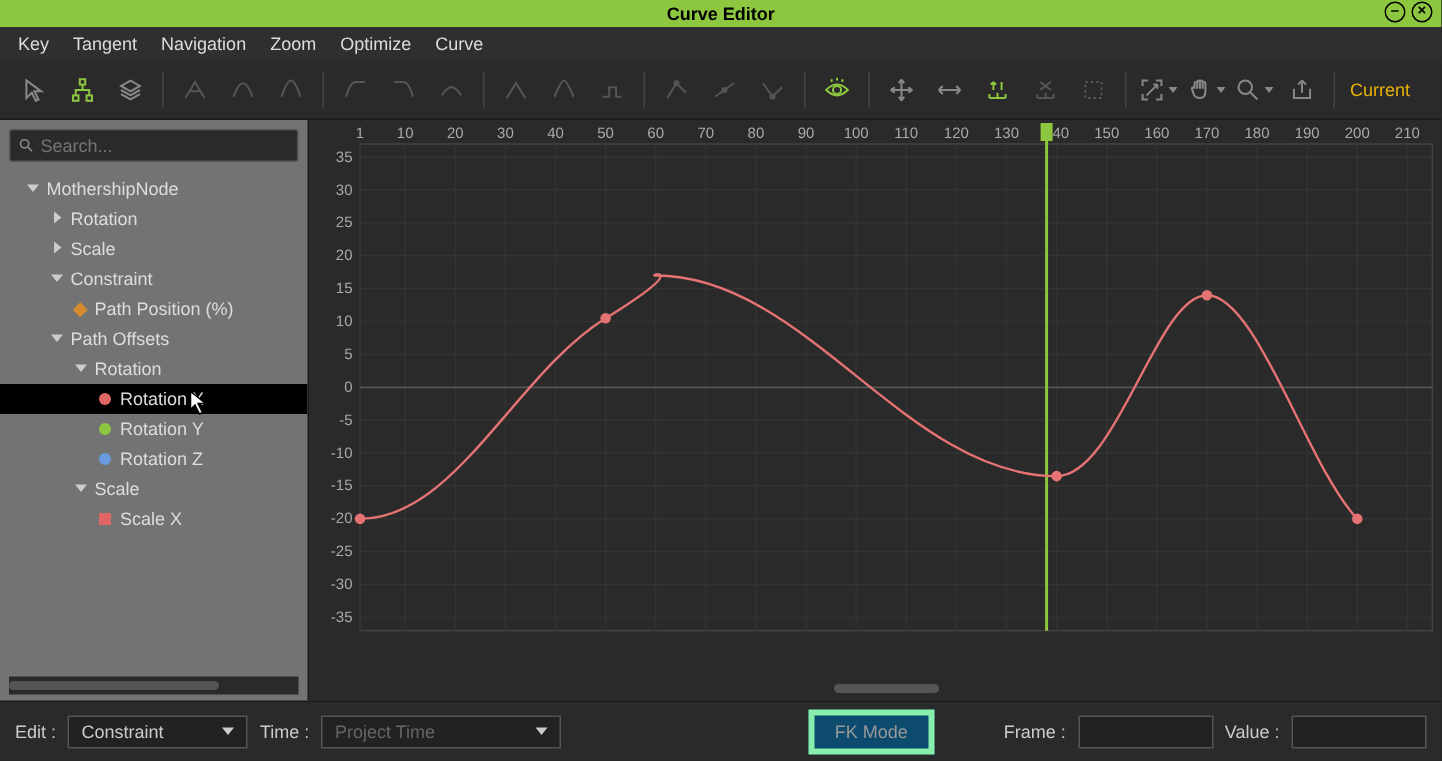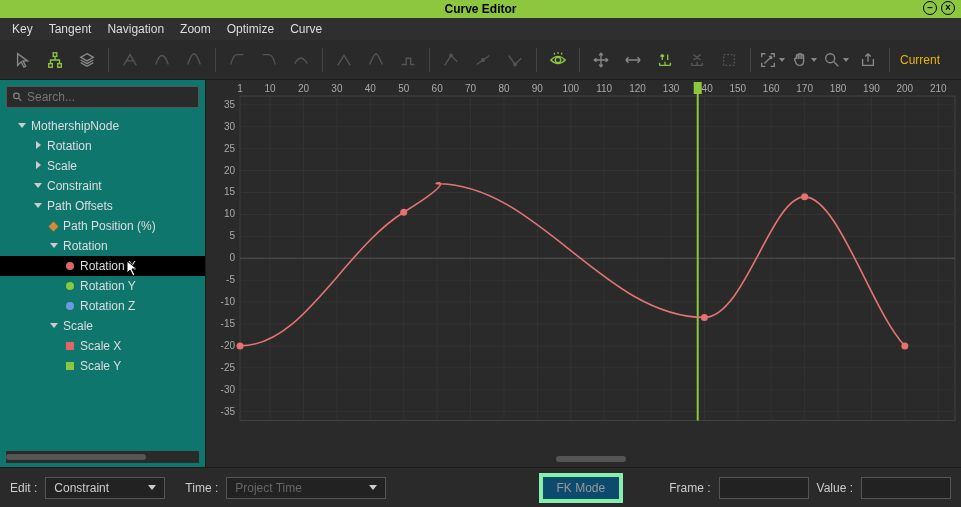--- a/index.html
+++ b/index.html
@@ -11,21 +11,21 @@
 .menubar .mi{padding:4px 8px;color:#ddd;font-size:12px}
 .toolbar{height:40px;background:#2a2a2a;border-bottom:1px solid #1a1a1a;display:flex;align-items:center;padding:0 8px;gap:2px;overflow:hidden}
 .tbtn{width:30px;height:30px;display:flex;align-items:center;justify-content:center;color:#888;border:1px solid transparent;border-radius:2px}
 .tbtn svg{width:18px;height:18px;stroke:#888;fill:none;stroke-width:1.5}
 .tbtn.accent svg{stroke:#8dc63f}
 .tbtn.dim svg{stroke:#555}
 .tsep{width:1px;height:24px;background:#444;margin:0 4px}
 .tbtn.dd::after{content:'';width:0;height:0;border-left:3px solid transparent;border-right:3px solid transparent;border-top:4px solid #888;margin-left:2px}
 .toolbar .endlabel{color:#eab308;margin-left:4px;font-size:12px}
 .body{display:flex;height:calc(100% - 18px - 22px - 40px - 40px)}
-.sidebar{width:206px;background:#0f766e;display:flex;flex-direction:column;border-right:1px solid #1a1a1a}
+.sidebar{width:206px;background:#737373;display:flex;flex-direction:column;border-right:1px solid #1a1a1a}
 .search{margin:6px;display:flex;align-items:center;border:1px solid #555;border-radius:2px;padding:3px 5px;background:#2a2a2a}
 .search svg{width:12px;height:12px;stroke:#888;fill:none;stroke-width:2;margin-right:4px}
 .search input{background:transparent;border:none;color:#ccc;font-size:12px;outline:none;width:100%}
 .tree{flex:1;overflow:auto;padding-top:2px}
 .tree .row{display:flex;align-items:center;height:20px;padding-left:16px;color:#ddd;white-space:nowrap}
 .tree .row.sel{background:#000}
 .tree .tw{width:10px;height:10px;display:inline-block;margin-right:3px}
 .tree .tw.exp::before{content:'';display:block;width:0;height:0;border-left:4px solid transparent;border-right:4px solid transparent;border-top:5px solid #ccc;margin-top:2px}
 .tree .tw.col::before{content:'';display:block;width:0;height:0;border-top:4px solid transparent;border-bottom:4px solid transparent;border-left:5px solid #ccc;margin-top:0px;margin-left:2px}
 .tree .ind{display:inline-block}
@@ -235,28 +235,28 @@
           <span class="ind" style="width: 18px;"></span>
           <span class="tw col"></span>
           <span>Scale</span>
         </div>
         <div class="row">
           <span class="ind" style="width: 18px;"></span>
           <span class="tw exp"></span>
           <span>Constraint</span>
         </div>
         <div class="row">
+          <span class="ind" style="width: 34px;"></span>
+          <span class="diam"></span>
+          <span>Path Position (%)</span>
+        </div>
+        <div class="row">
           <span class="ind" style="width: 18px;"></span>
           <span class="tw exp"></span>
           <span>Path Offsets</span>
-        </div>
-        <div class="row">
-          <span class="ind" style="width: 34px;"></span>
-          <span class="diam"></span>
-          <span>Path Position (%)</span>
         </div>
         <div class="row">
           <span class="ind" style="width: 34px;"></span>
           <span class="tw exp"></span>
           <span>Rotation</span>
         </div>
         <div class="row sel">
           <span class="ind" style="width: 50px;"></span>
           <span class="dot" style="background: rgb(224, 102, 102);"></span>
           <span>Rotation X</span>
@@ -276,25 +276,20 @@
         </div>
         <div class="row">
           <span class="ind" style="width: 34px;"></span>
           <span class="tw exp"></span>
           <span>Scale</span>
         </div>
         <div class="row">
           <span class="ind" style="width: 50px;"></span>
           <span class="sq" style="background: rgb(224, 102, 102);"></span>
           <span>Scale X</span>
-        </div>
-        <div class="row">
-          <span class="ind" style="width: 50px;"></span>
-          <span class="sq" style="background: rgb(141, 198, 63);"></span>
-          <span>Scale Y</span>
         </div>
       </div>
     <div class="sb-scroll">
         <div class="thumb"></div>
       </div>
   </div>
 
   <div class="graph">
     <div class="gcanvas">
       <svg class="gsvg" id="gsvg" viewBox="0 0 754 348" preserveAspectRatio="none">
@@ -387,21 +382,21 @@
         <div class="thumb"></div>
       </div>
   </div>
 </div>
 
 <div class="footer">
   <span>Edit :</span>
   <div class="sel">
       <span>Constraint</span>
     </div>
-  <span style="margin-left:12px">Time :</span>
+  <span style="margin-left:0">Time :</span>
   <div class="sel" style="min-width:160px;color:#666">
       <span>Project Time</span>
     </div>
   <div style="flex:1"></div>
   <div class="btn"><span>FK Mode</span></div>
   <div style="width:30px"></div>
   <span>Frame :</span>
   <input value="" style="">
   <span>Value :</span>
   <input value="" style="">

